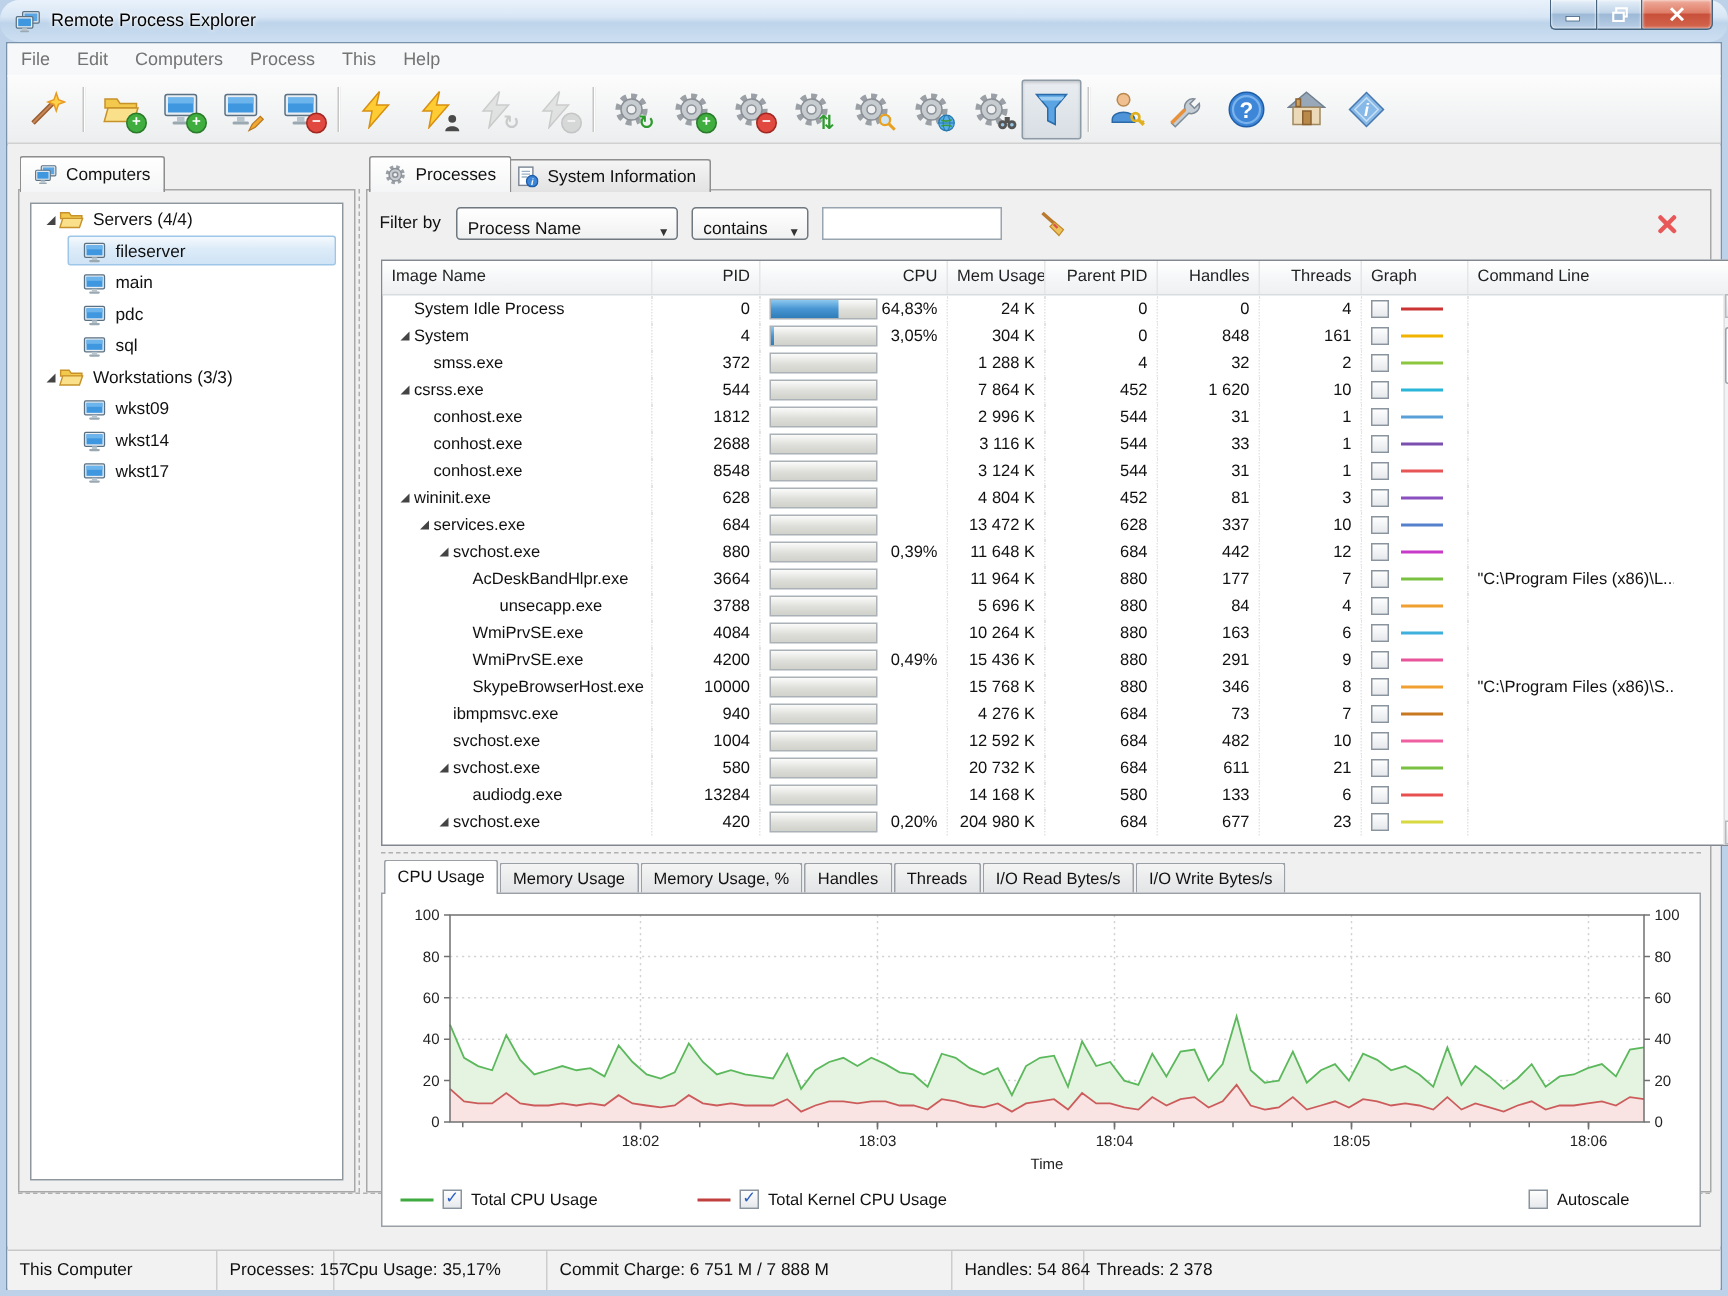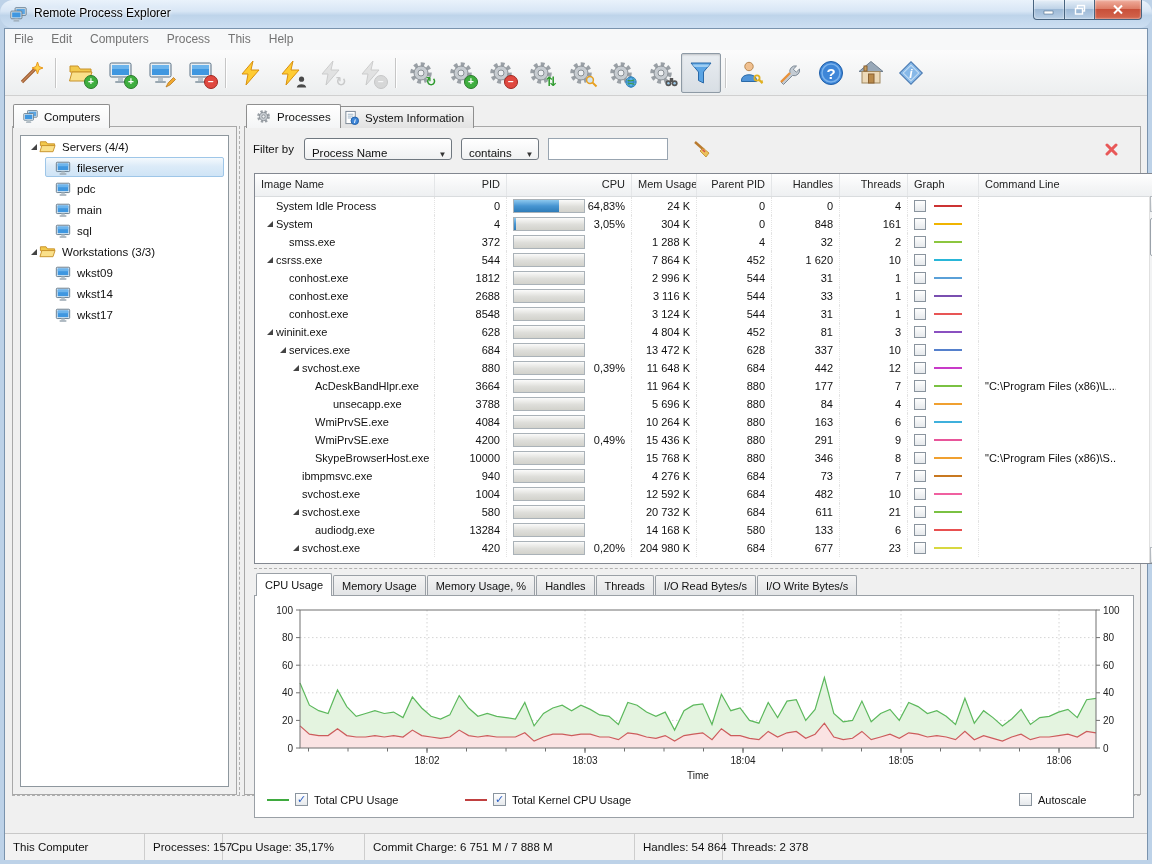--- a/index.html
+++ b/index.html
@@ -448,35 +448,35 @@
             <span class="tri"></span>
             <span class="nico">
               <svg width="16" height="16" viewBox="0 0 18 18">
                 <rect x="1.5" y="2.5" width="15" height="10.5" rx="1" fill="#e8eef2" stroke="#5a7184"></rect>
                 <rect x="3" y="4" width="12" height="7.5" fill="#3f97e0"></rect>
                 <rect x="3" y="4" width="12" height="3" fill="#6cb4ec"></rect>
                 <rect x="7" y="13" width="4" height="2" fill="#b8c4cc"></rect>
                 <rect x="5" y="15" width="8" height="1.6" rx="0.8" fill="#9aa8b2"></rect>
               </svg>
             </span>
-            <span>pdc</span>
+            <span>main</span>
           </div>
           <div class="trow">
             <span style="width:24px;flex:none;"></span>
             <span class="tri"></span>
             <span class="nico">
               <svg width="16" height="16" viewBox="0 0 18 18">
                 <rect x="1.5" y="2.5" width="15" height="10.5" rx="1" fill="#e8eef2" stroke="#5a7184"></rect>
                 <rect x="3" y="4" width="12" height="7.5" fill="#3f97e0"></rect>
                 <rect x="3" y="4" width="12" height="3" fill="#6cb4ec"></rect>
                 <rect x="7" y="13" width="4" height="2" fill="#b8c4cc"></rect>
                 <rect x="5" y="15" width="8" height="1.6" rx="0.8" fill="#9aa8b2"></rect>
               </svg>
             </span>
-            <span>main</span>
+            <span>pdc</span>
           </div>
           <div class="trow">
             <span style="width:24px;flex:none;"></span>
             <span class="tri"></span>
             <span class="nico">
               <svg width="16" height="16" viewBox="0 0 18 18">
                 <rect x="1.5" y="2.5" width="15" height="10.5" rx="1" fill="#e8eef2" stroke="#5a7184"></rect>
                 <rect x="3" y="4" width="12" height="7.5" fill="#3f97e0"></rect>
                 <rect x="3" y="4" width="12" height="3" fill="#6cb4ec"></rect>
                 <rect x="7" y="13" width="4" height="2" fill="#b8c4cc"></rect>

